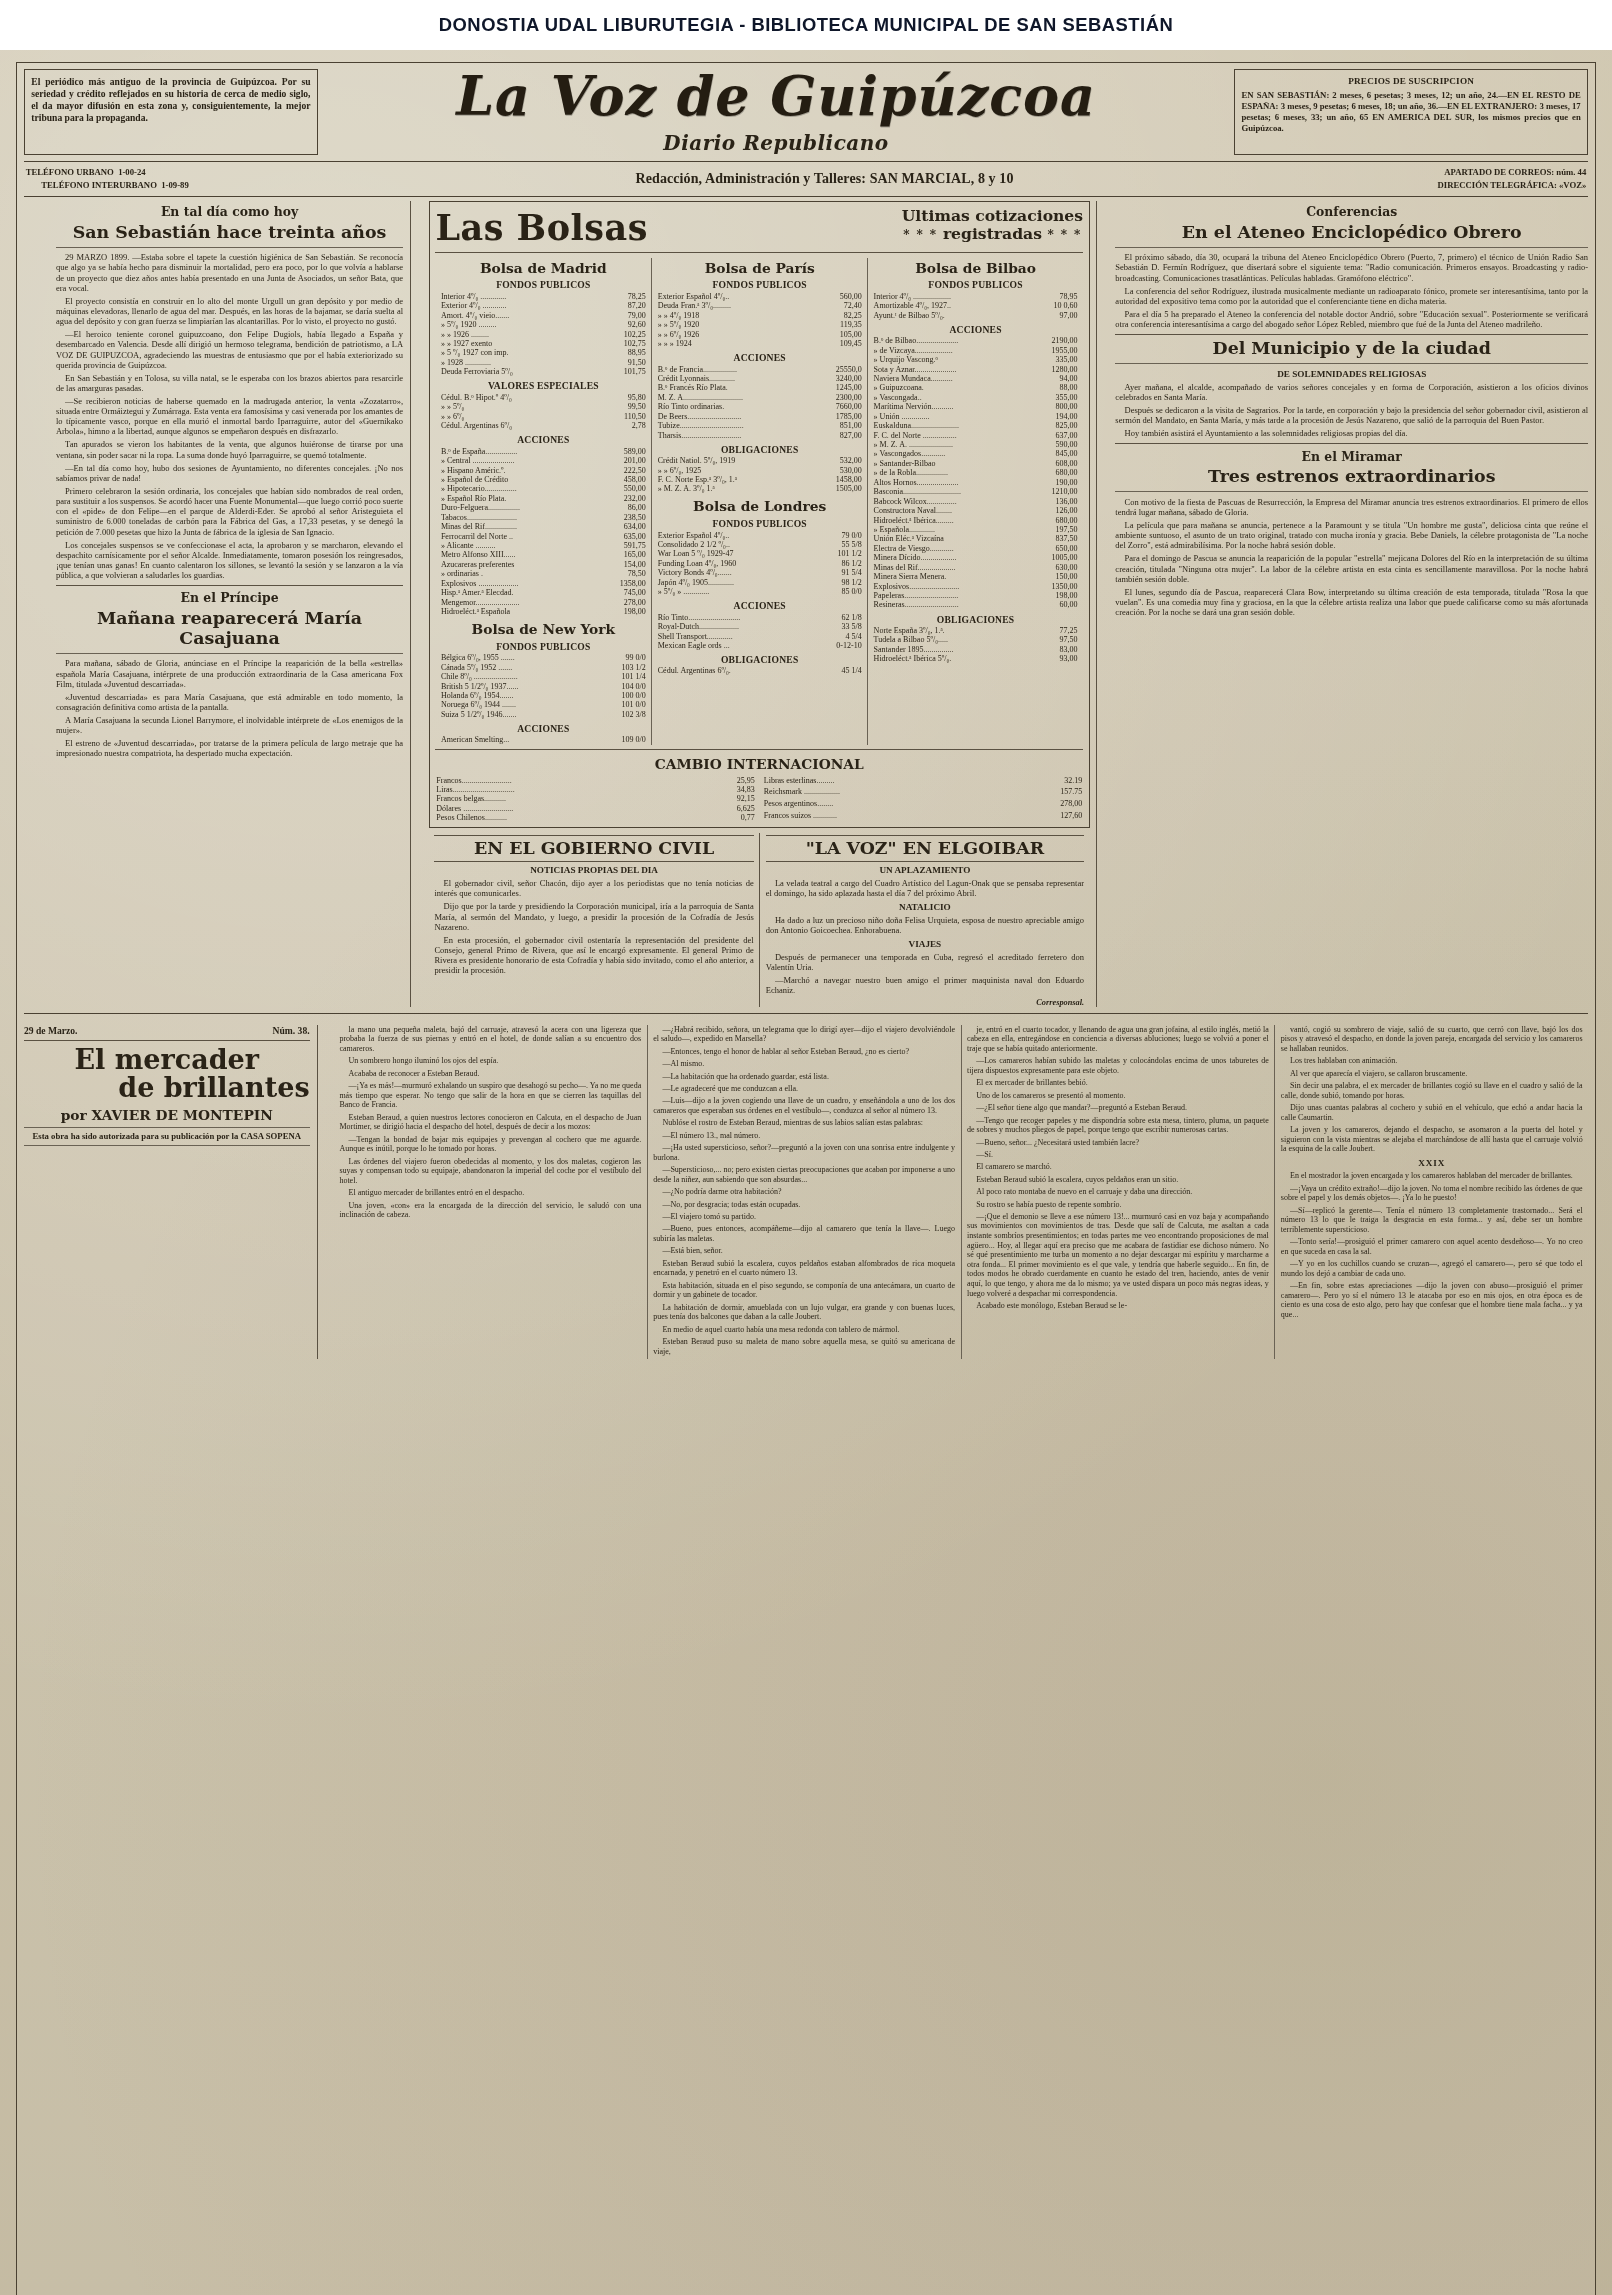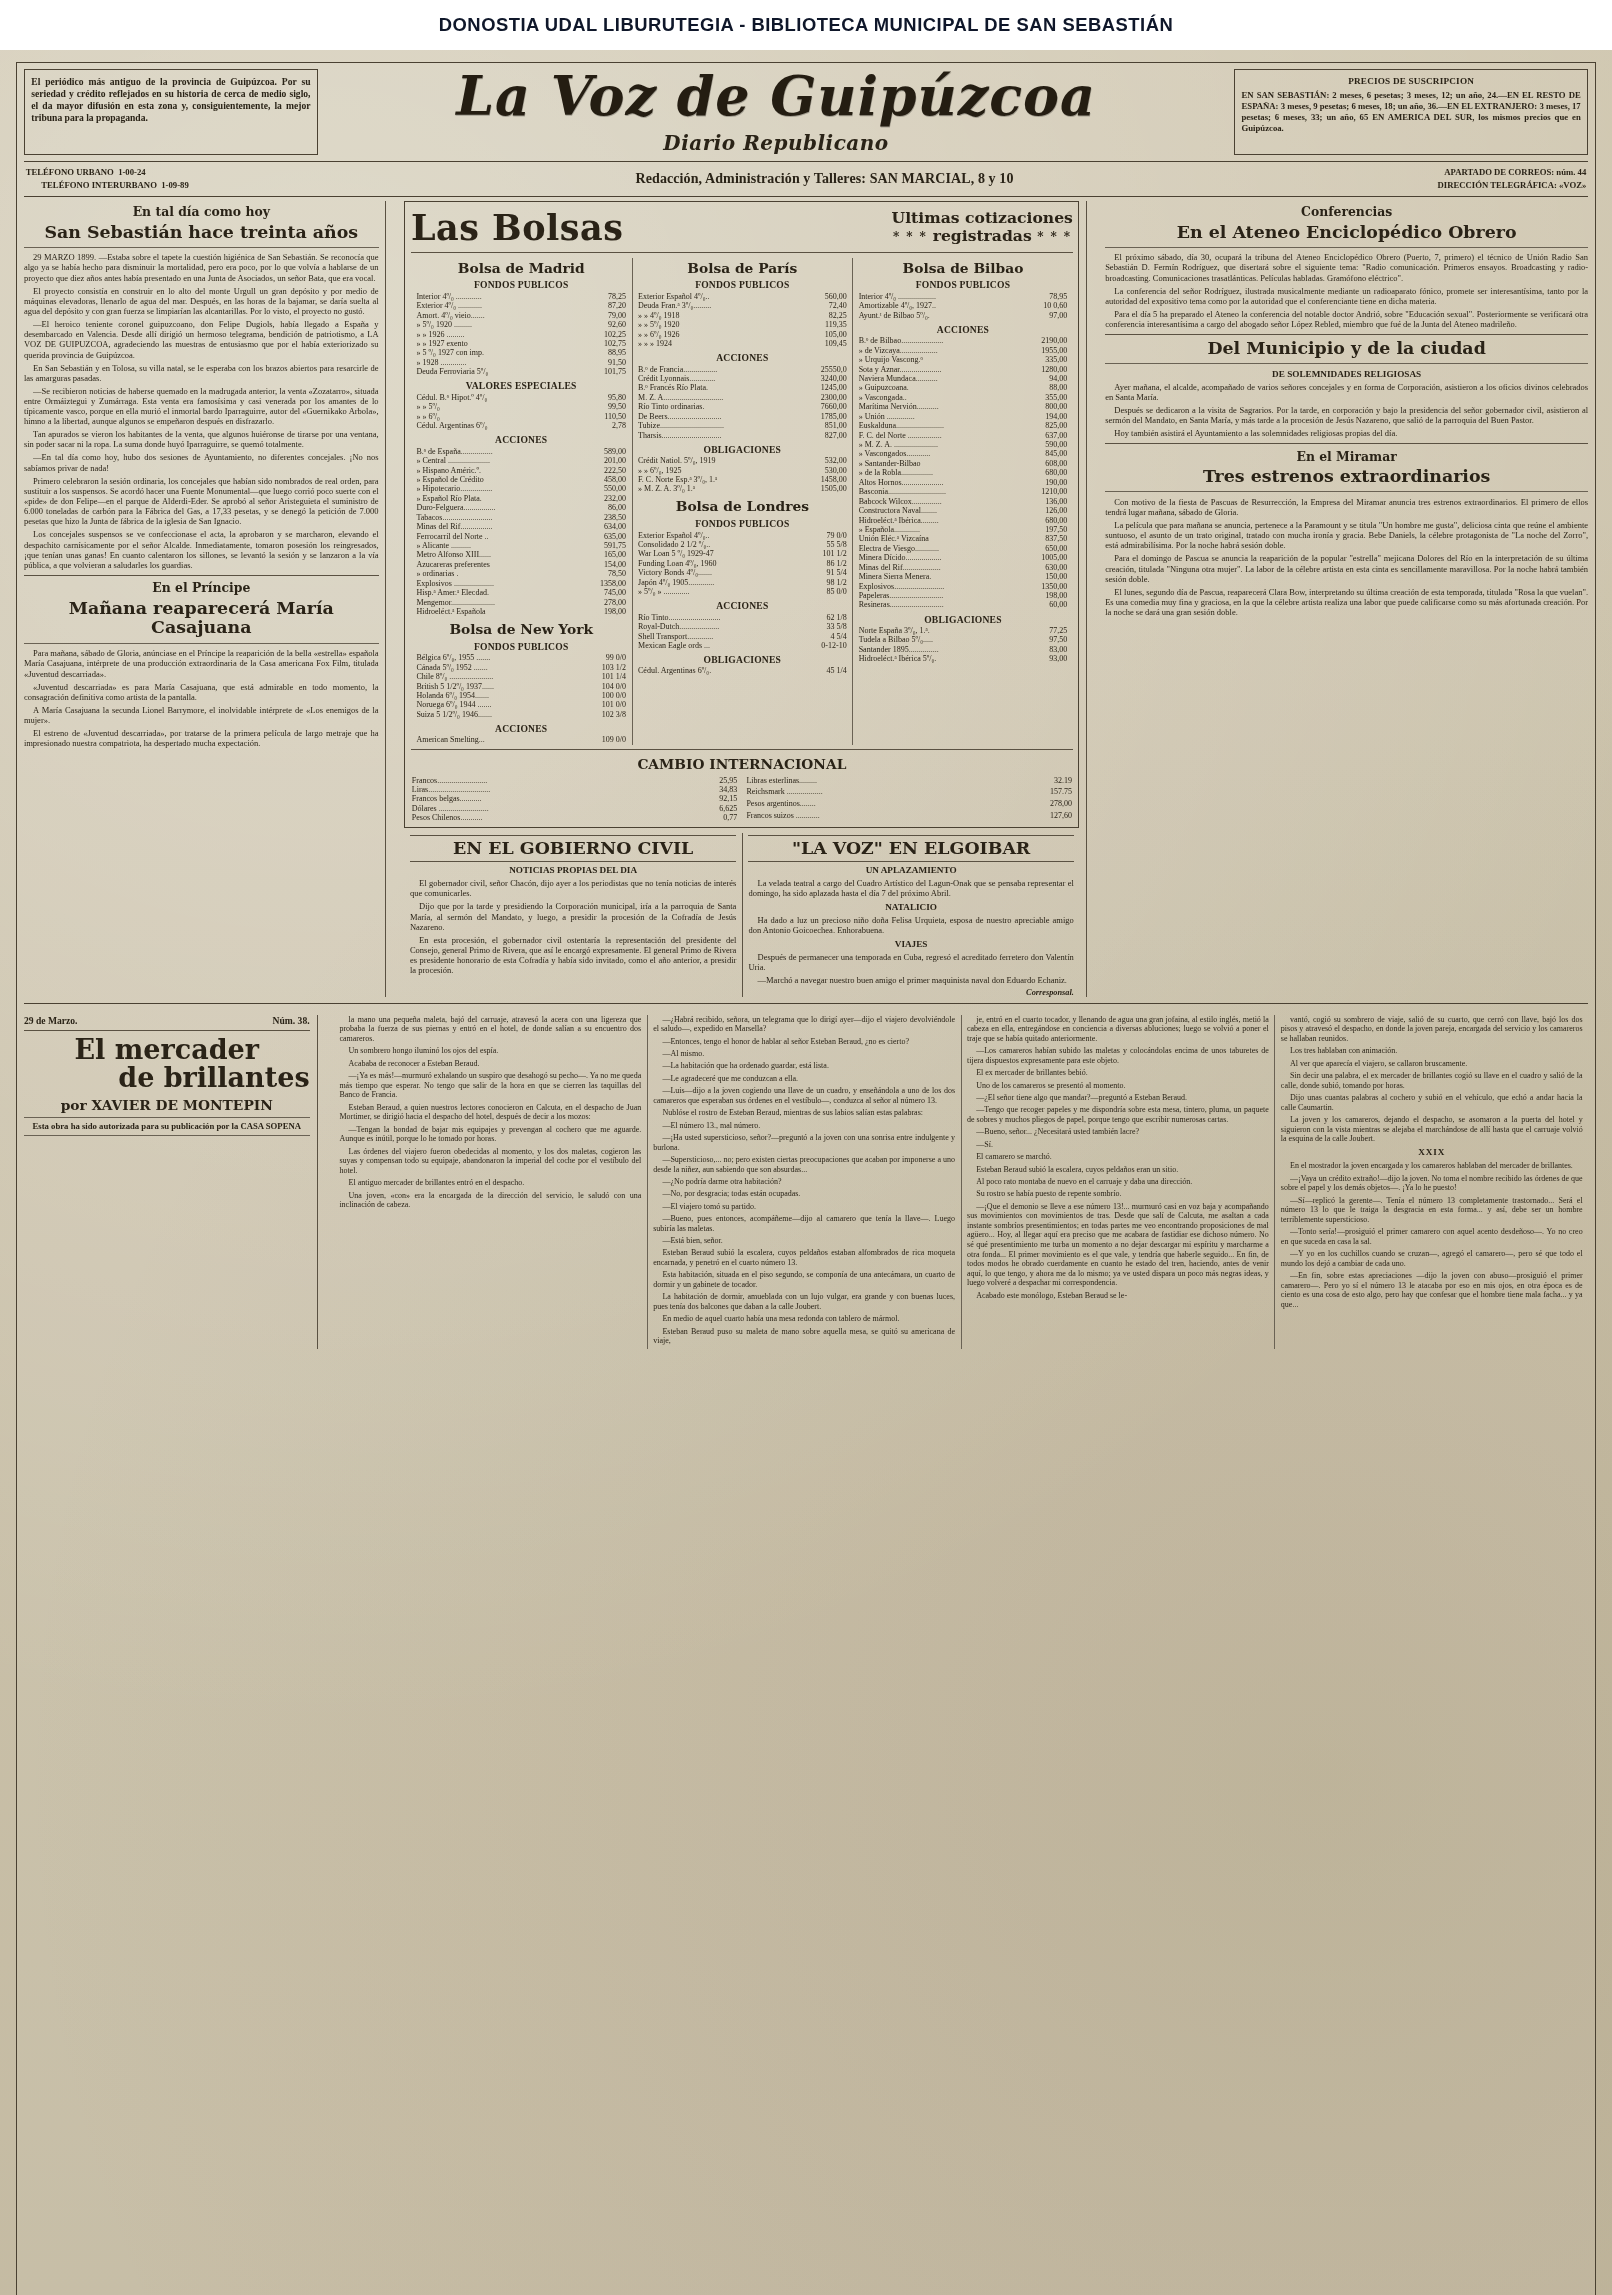--- a/index.html
+++ b/index.html
@@ -55,21 +55,21 @@
   
   .contactbar{
     margin-top:6.4px;display:flex;align-items:center;border-top:0.9px solid #4a4132;
     border-bottom:0.9px solid #4a4132;padding:3.7px 1.8px;gap:4.6px;
   }
   .cb-left{width:294px;font-size:8.7px;font-weight:bold;line-height:1.5;}
   .cb-left .row{display:flex;}
   .cb-center{flex:1;text-align:center;font-weight:bold;font-size:14px;letter-spacing:0.1px;}
   .cb-right{width:257px;font-size:8.7px;font-weight:bold;text-align:right;line-height:1.5;}
   
-  .content{display:flex;margin-top:4.6px;gap:12px;}
+  .content{display:flex;margin-top:4.6px;gap:12px;margin-left:32px;}
   .col{box-sizing:border-box;}
   .colA{width:367px;padding-right:6.4px;border-right:0.9px solid #5a5142;}
   .colB{width:698px;padding:0 6.4px;border-right:0.9px solid #5a5142;}
   .colC{width:496px;padding-left:6.4px;}
   h2.head{
     text-align:center;font-family:"DejaVu Serif", serif;font-weight:bold;
     font-size:17.4px;line-height:1.12;margin:1.8px 0 3.7px 0;
   }
   h3.subhead{
     text-align:center;font-family:"DejaVu Serif", serif;font-weight:bold;
@@ -79,21 +79,21 @@
   .rule.thin{border-top:0.5px solid #6a6254;}
   .body-text{
     font-size:8.5px;line-height:1.2;text-align:justify;text-indent:9.2px;
     hyphens:auto;margin:0 0 2.8px 0;
   }
   .body-text.small{font-size:8px;}
   .center{text-align:center;text-indent:0;}
   .bold{font-weight:bold;}
   
   .bolsas-box{border:1.4px double #4a4132;padding:4.6px 5.5px;box-sizing:border-box;}
-  .bolsas-top{display:flex;align-items:center;justify-content:space-between;gap:5.5px;}
+  .bolsas-top{display:flex;align-items:flex-start;justify-content:space-between;gap:5.5px;}
   .bolsas-title{
     font-family:"DejaVu Serif", serif;font-weight:bold;font-size:35px;letter-spacing:0.5px;
   }
   .bolsas-ult{
     text-align:center;font-family:"DejaVu Serif", serif;font-weight:bold;
     font-size:15.6px;line-height:1.2;
   }
   .bolsas-ult .stars{font-size:12px;letter-spacing:1.4px;}
   .bolsas-cols{display:flex;margin-top:3.7px;}
   .bcol{width:33.33%;box-sizing:border-box;padding:0 4.6px;}

